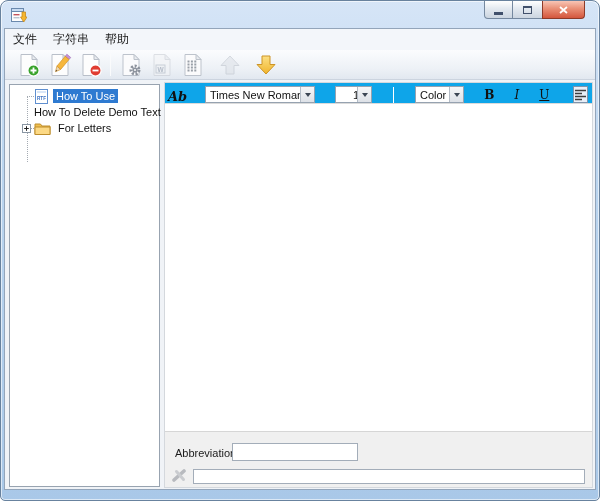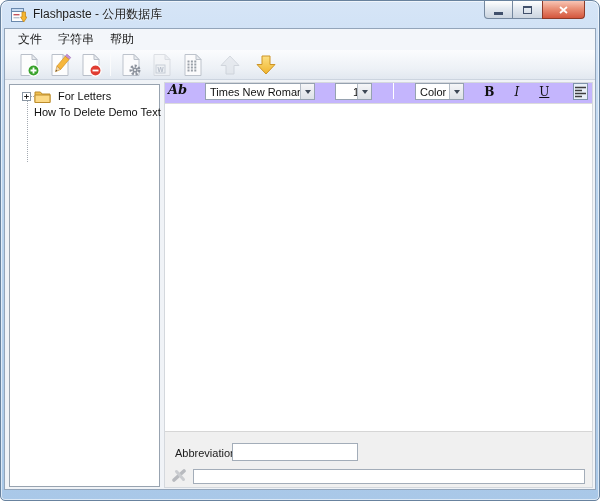--- a/index.html
+++ b/index.html
@@ -24,21 +24,21 @@
   .win-btn.close{ width:43px; border-radius:0 0 4px 0; border-color:#8e3a28;
     background:linear-gradient(#f8c5b5,#e98f76 45%,#d4563d 50%,#c34改 0%); 
     background:linear-gradient(#f8c5b5,#e98f76 45%,#d4563d); }
   .glyph-min { width:9px; height:3px; background:#41506b; margin-top:8px; }
   .glyph-max { width:9px; height:8px; border:1px solid #41506b; border-top:2px solid #41506b; background:transparent; }
 
   
   .client { position:absolute; left:3px; right:3px; top:27px; bottom:10px;
     background:#f0f3f7; border:1px solid #93a5ba; overflow:hidden; }
 
-  .menubar { height:21px; display:flex; align-items:center; padding-left:5px; background:#f3f6fa; }
+  .menubar { height:21px; display:flex; align-items:center; background:#f3f6fa; }
   .menu-item { padding:2px 8px; font-size:12px; color:#1a1a1a; }
 
   .toolbar { height:30px; display:flex; align-items:center; padding-left:9px; gap:2px;
     background:linear-gradient(#fbfcfe,#edf1f6 65%,#e2e8f0);
     border-bottom:1px solid #ccd4df; }
   .tb-btn { width:29px; height:27px; display:flex; align-items:center; justify-content:center; border-radius:2px; }
   .tb-sep { width:1px; height:22px; background:#c7cdd6; border-right:1px solid #fafbfc; margin:0 3px; }
   .tb-btn.disabled { opacity:.55; }
 
   
@@ -55,22 +55,22 @@
   .row-doc .gutter { width:7px; }
   .row-folder { padding-left:12px; }
   .row-folder .gutter { width:3px; }
   .tree-label { margin-left:4px; padding:1px 3px; color:#111; white-space:nowrap; }
   .tree-label.selected { background:#2e7ad1; color:#fff; }
   .expander { display:flex; }
 
   
   .editor-panel { position:absolute; left:159px; top:1px; right:2px; bottom:1px;
     border:1px solid #d4d8dd; background:#fff; display:flex; flex-direction:column; }
-  .format-toolbar { height:21px; background:#c4b5fd; border-bottom:1px solid #dbdbdb;
-    display:flex; align-items:flex-start; padding:0 3px; gap:20px; flex:none; }
+  .format-toolbar { height:21px; background:#0ea5e9; border-bottom:1px solid #dbdbdb;
+    display:flex; align-items:flex-end; padding:0 3px; gap:20px; flex:none; }
   .ab-icon { font-family:"DejaVu Serif","Liberation Serif",serif; font-style:italic; font-weight:bold;
     font-size:13px; color:#111; width:17px; text-align:center; line-height:1; }
   .combo { height:17px; background:#fff; border:1px solid #96a2b0; display:flex; align-items:center; font-size:11px; color:#111; }
   .combo .val { padding:0 3px 0 4px; flex:1; white-space:nowrap; overflow:hidden; }
   .combo .arrow-box { width:14px; height:15px; margin-left:auto; border-left:1px solid #b4bcc6;
     background:linear-gradient(#f5f6f8,#dde1e7); display:flex; align-items:center; justify-content:center; }
   .combo .arrow-box i { width:0; height:0; border-left:3px solid transparent; border-right:3px solid transparent; border-top:4px solid #3c4654; }
   .combo.font  { width:110px; }
   .combo.size  { width:37px;padding-left:13px; }
   .combo.color { width:52px; }
@@ -100,21 +100,20 @@
   <div class="titlebar">
     <span class="app-icon">
       <svg width="17" height="16" viewBox="0 0 17 16">
         <rect x="1.5" y="1.5" width="12" height="13" fill="#fdfdfd" stroke="#6a89ad"></rect>
         <rect x="1.5" y="1.5" width="12" height="3" fill="#c9dcf2" stroke="#6a89ad"></rect>
         <rect x="3.5" y="7" width="6" height="1.4" fill="#c4535b"></rect>
         <rect x="3.5" y="10" width="6" height="1.4" fill="#b9c3cf"></rect>
         <polygon points="12,5 15.5,5 15.5,10 17,10 13.75,15 10.5,10 12,10" fill="#f6b62f" stroke="#c78a1d" stroke-width="0.8"></polygon>
       </svg>
     </span>
-    <span class="title-text">Flashpaste - 公用数据库</span>
     <div class="win-controls">
       <div class="win-btn min">
           <span class="glyph-min"></span>
         </div>
       <div class="win-btn max">
           <span class="glyph-max"></span>
         </div>
       <div class="win-btn close">
         <svg width="9" height="8" viewBox="0 0 9 8">
           <path d="M1 1 L8 7 M8 1 L1 7" stroke="#fff" stroke-width="1.8"></path>
@@ -201,47 +200,56 @@
           <polygon points="12,21 3,11.5 8,11.5 8,3 16,3 16,11.5 21,11.5" fill="url(#gold)" stroke="#cd9426" stroke-width="1"></polygon>
         </svg>
       </div>
     </div>
 
     <div class="content">
 
       <div class="tree-panel">
         <div class="tree">
 
-
+          <div class="tree-row row-doc">
+            <span class="gutter"></span>
+            <svg width="15" height="15" viewBox="0 0 15 15">
+              <rect x="1.5" y="0.5" width="12" height="14" fill="#fff" stroke="#5f8fd0"></rect>
+              <rect x="3" y="2" width="9" height="2" fill="#d8e6f8"></rect>
+              <text x="7.5" y="10.5" font-size="4.6" font-weight="bold" fill="#3a6fc0" text-anchor="middle">RTF</text>
+            </svg>
+            <span class="tree-label selected">How To Use</span>
+          </div>
+
+
+          <div class="tree-row row-doc">
+            <span class="gutter"></span>
+            <svg width="15" height="15" viewBox="0 0 15 15">
+              <rect x="1.5" y="0.5" width="12" height="14" fill="#fff" stroke="#5f8fd0"></rect>
+              <rect x="3" y="2" width="9" height="2" fill="#d8e6f8"></rect>
+              <text x="7.5" y="10.5" font-size="4.6" font-weight="bold" fill="#3a6fc0" text-anchor="middle">RTF</text>
+            </svg>
+            <span class="tree-label">How To Delete Demo Text</span>
+          </div>
 
           <div class="tree-row row-folder">
             <span class="expander">
               <svg width="9" height="9" viewBox="0 0 9 9">
                 <rect x="0.5" y="0.5" width="8" height="8" fill="#fff" stroke="#8a96a3"></rect>
                 <path d="M2.2 4.5 h4.6 M4.5 2.2 v4.6" stroke="#222" stroke-width="1"></path>
               </svg>
             </span>
             <span class="gutter"></span>
             <svg width="17" height="13" viewBox="0 0 17 13">
               <path d="M1 2 h5.4 l1.7 2 H16 v8.5 H1 z" fill="#f0bf4e" stroke="#bd8d2c"></path>
               <path d="M1 5 h15 v7.5 H1 z" fill="#fcd985" stroke="#bd8d2c"></path>
             </svg>
             <span class="tree-label">For Letters</span>
           </div>
 
-          <div class="tree-row row-doc">
-            <span class="gutter"></span>
-            <svg width="15" height="15" viewBox="0 0 15 15">
-              <rect x="1.5" y="0.5" width="12" height="14" fill="#fff" stroke="#5f8fd0"></rect>
-              <rect x="3" y="2" width="9" height="2" fill="#d8e6f8"></rect>
-              <text x="7.5" y="10.5" font-size="4.6" font-weight="bold" fill="#3a6fc0" text-anchor="middle">RTF</text>
-            </svg>
-            <span class="tree-label">How To Delete Demo Text</span>
-          </div>
-
 
         </div>
       </div>
 
       <div class="editor-panel">
 
         <div class="format-toolbar">
           <span class="ab-icon">Ab</span>
           <div class="combo font">
             <span class="val">Times New Roman</span>

